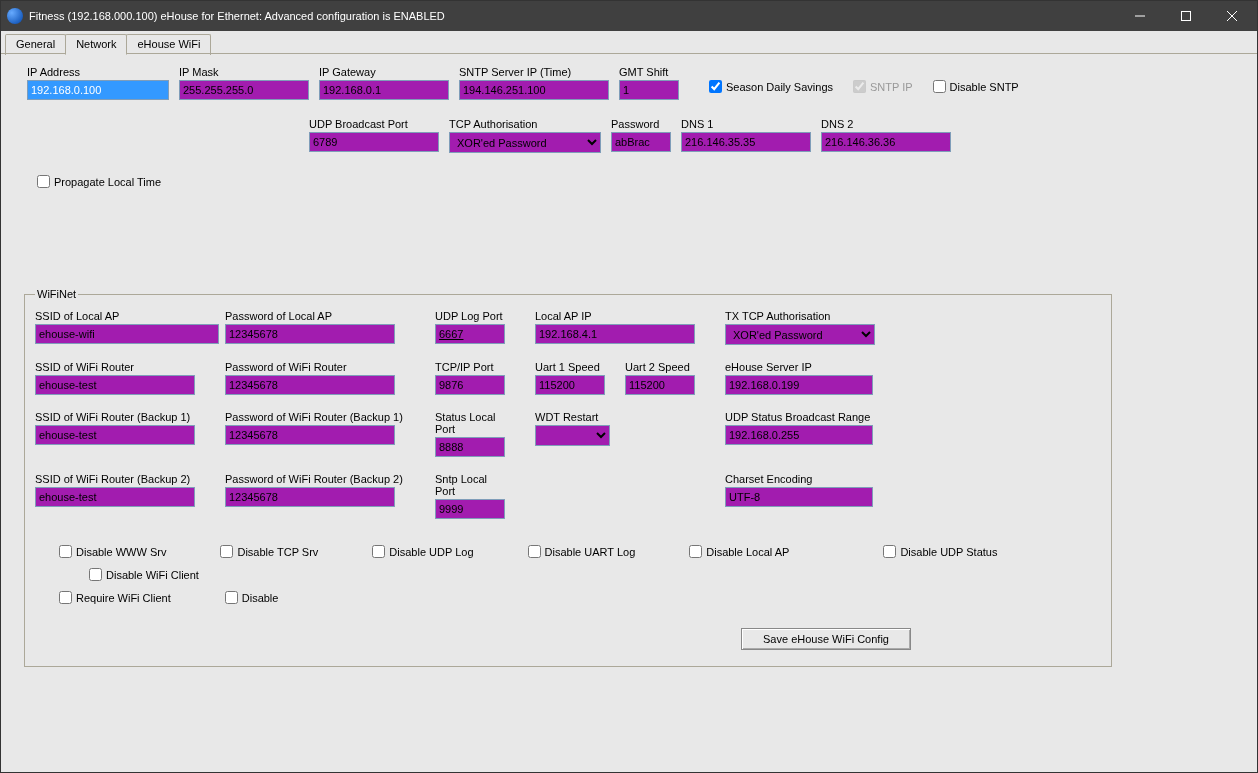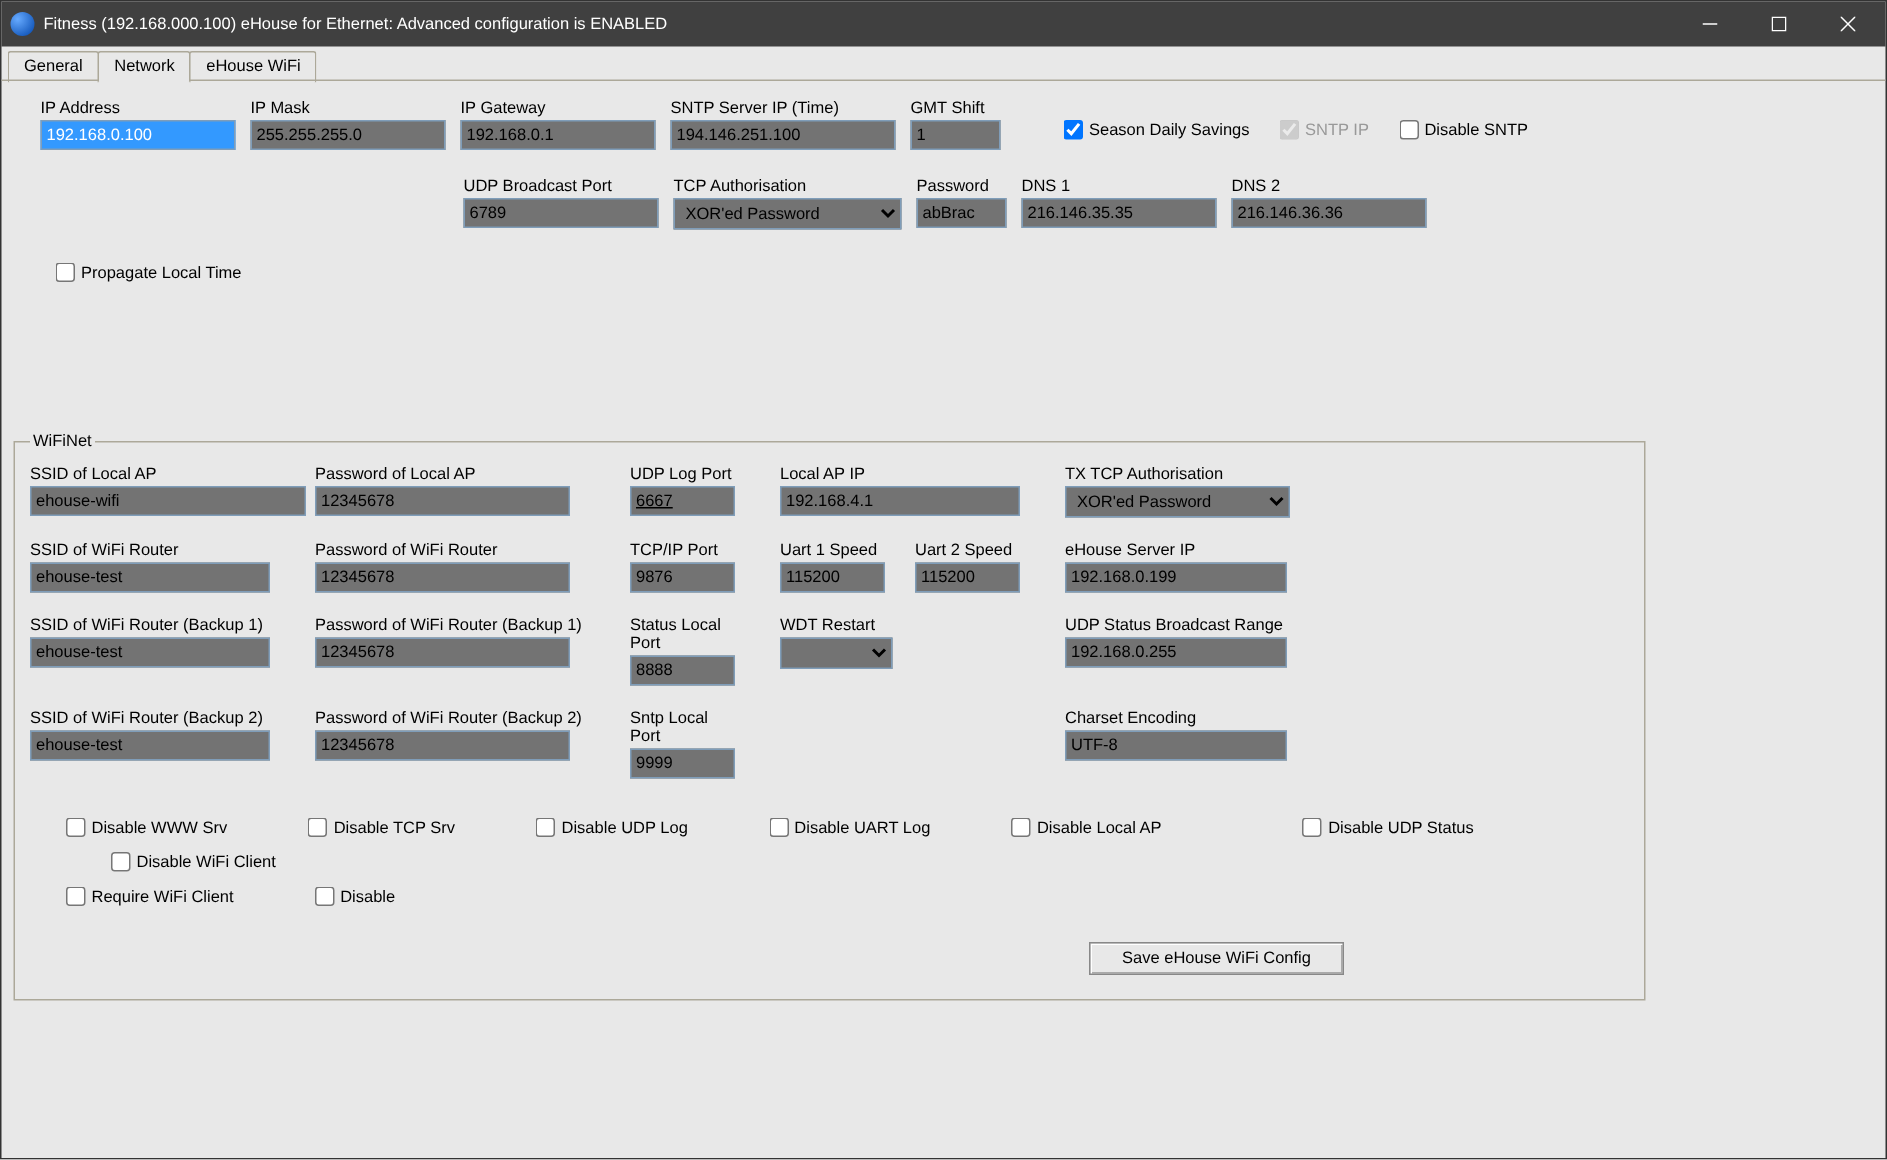--- a/index.html
+++ b/index.html
@@ -86,34 +86,34 @@
   margin-bottom: 4px;
 }
 .field label {
   margin-bottom: 2px;
   color: #000;
 }
 input[type=text], select {
   font: inherit;
   height: 20px;
   padding: 1px 3px;
-  background: #737373;
+  background: #a21caf;
   border: 1px solid #7f9db9;
 }
 input.sel {
   background: #3399ff;
   color: #fff;
 }
 select { height: 21px; }
 .lbl-inline { display:flex; align-items:center; }
 .lbl-inline input { margin:0 4px 0 0; }
 
 fieldset {
   border: 1px solid #aca899;
-  margin: 0;
+  margin: 15px;
   padding: 10px 10px 16px;
 }
 legend { padding: 0 2px; }
 
 .chk-grid {
   display: flex;
   flex-wrap: wrap;
   margin-top: 22px;
 }
 .chk-grid .lbl-inline { margin-right: 30px; margin-bottom: 10px; padding-left: 24px; }
@@ -174,21 +174,21 @@
     <div class="tab active">Network</div>
     <div class="tab">eHouse WiFi</div>
   </div>
 
   <div class="content">
 
     <div class="toprow1">
       <div class="rowgrid" style="margin-left:18px;">
         <div class="field">
           <label>IP Address</label>
-          <input type="text" class="sel" style="width: 130px;" value="192.168.0.100">
+          <input type="text" class="sel" style="width: 142px;" value="192.168.0.100">
         </div>
         <div class="field">
           <label>IP Mask</label>
           <input type="text" style="width: 130px;" value="255.255.255.0">
         </div>
         <div class="field">
           <label>IP Gateway</label>
           <input type="text" style="width: 130px;" value="192.168.0.1">
         </div>
         <div class="field">

